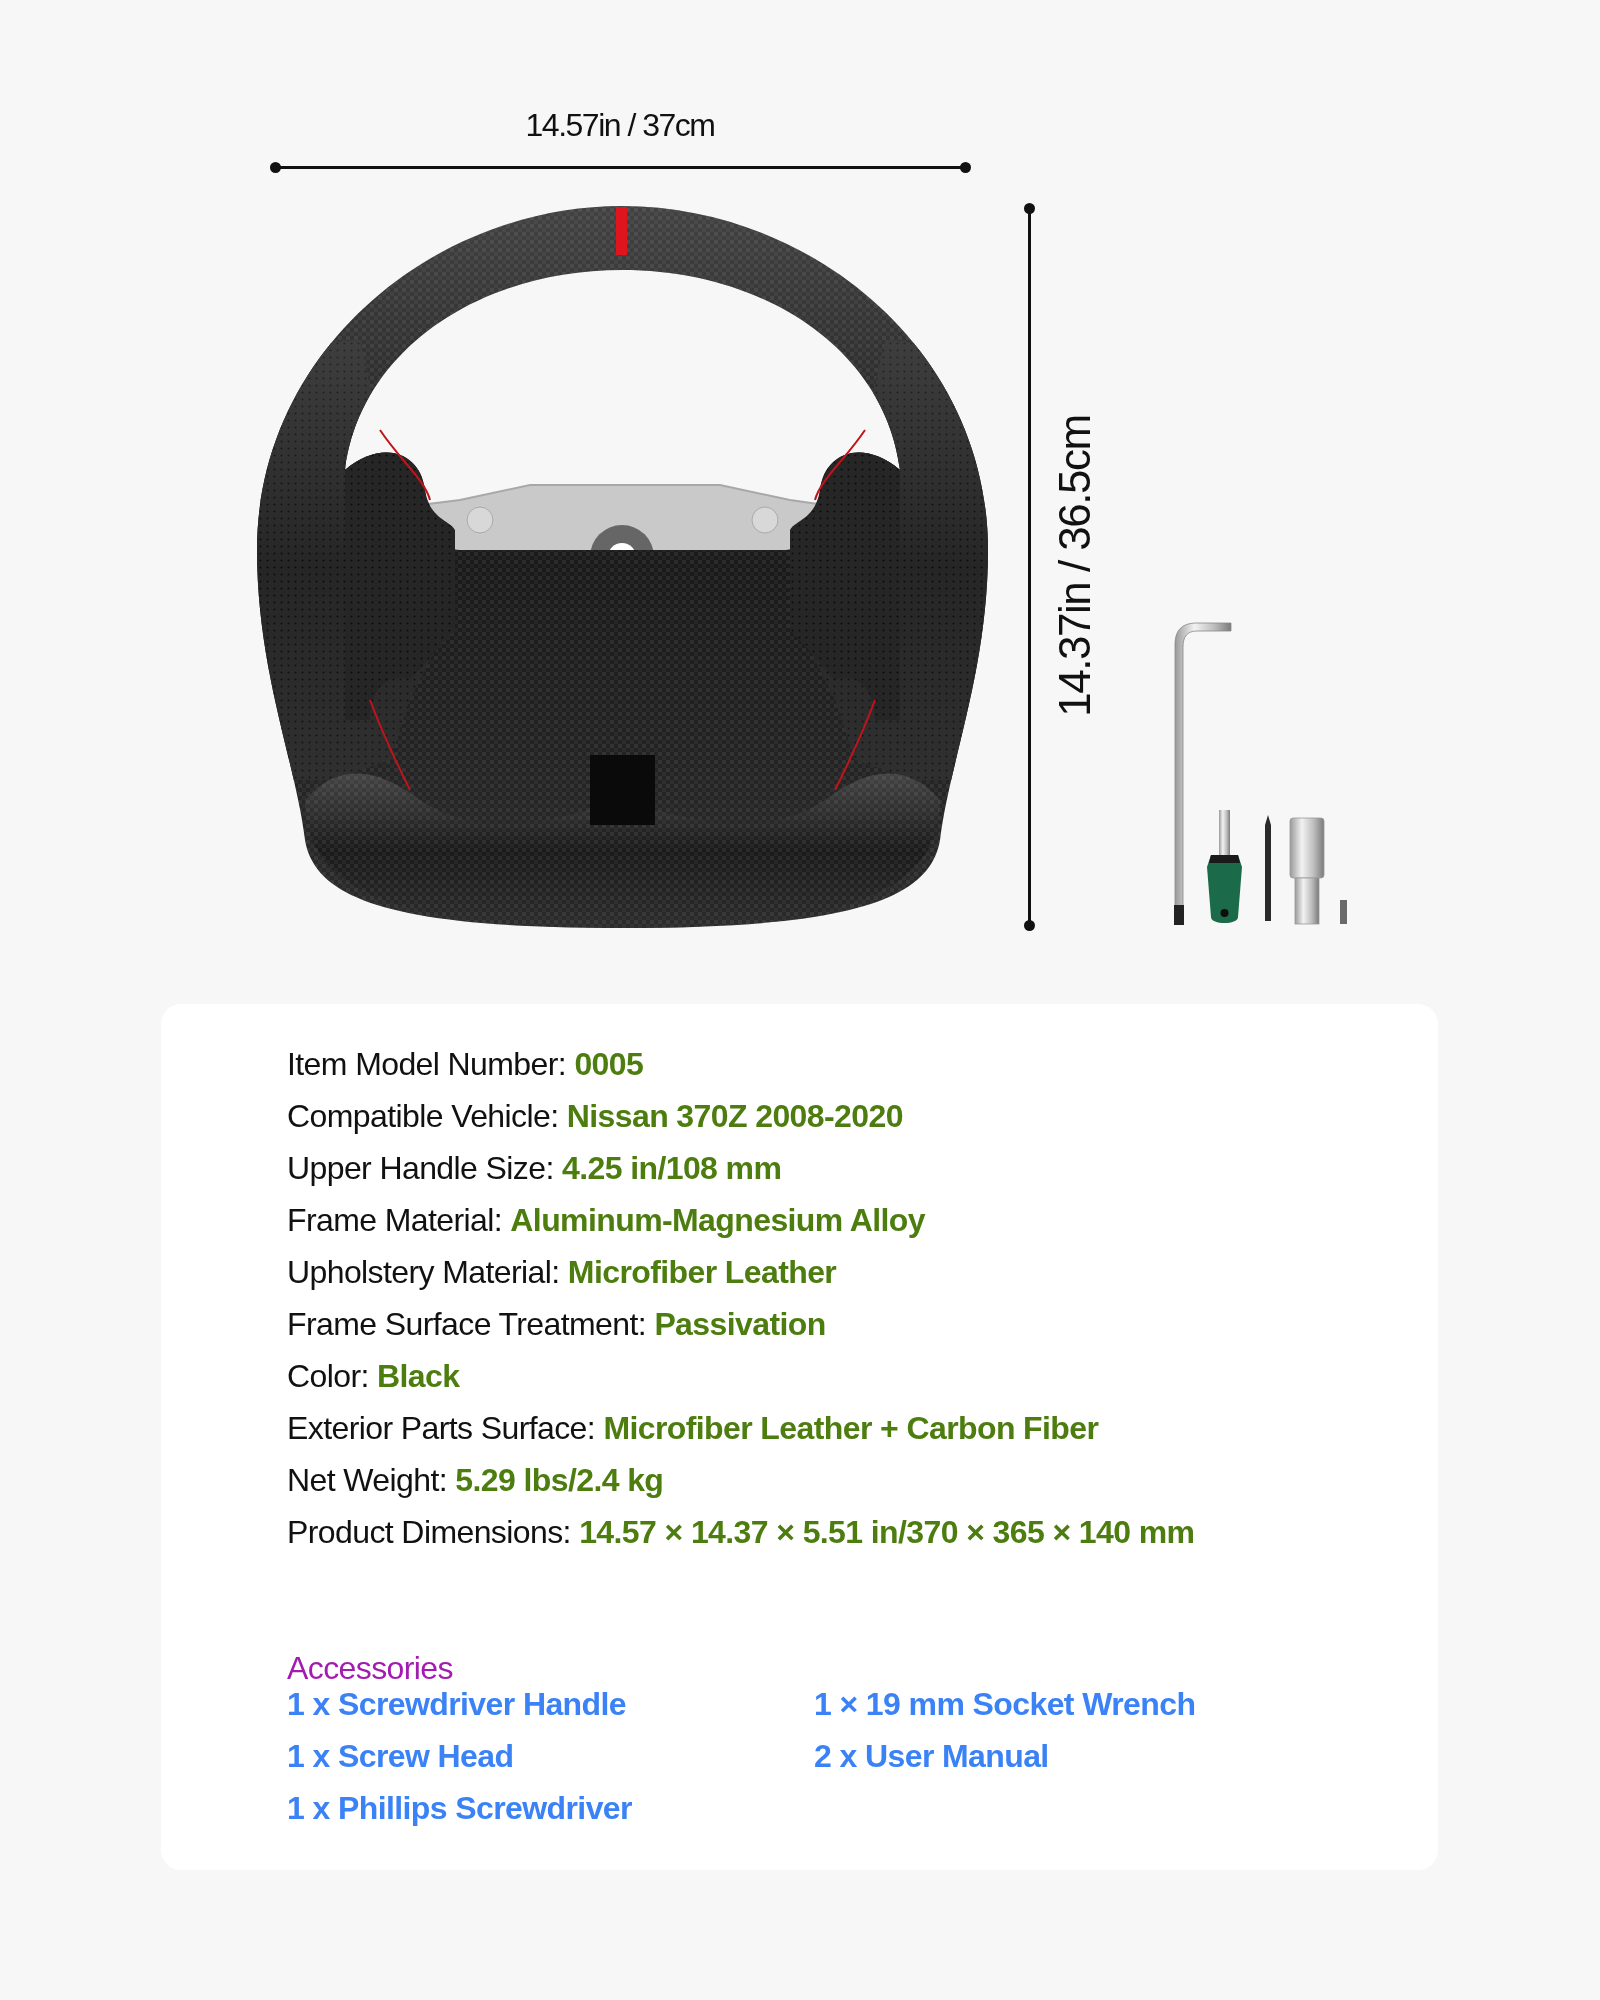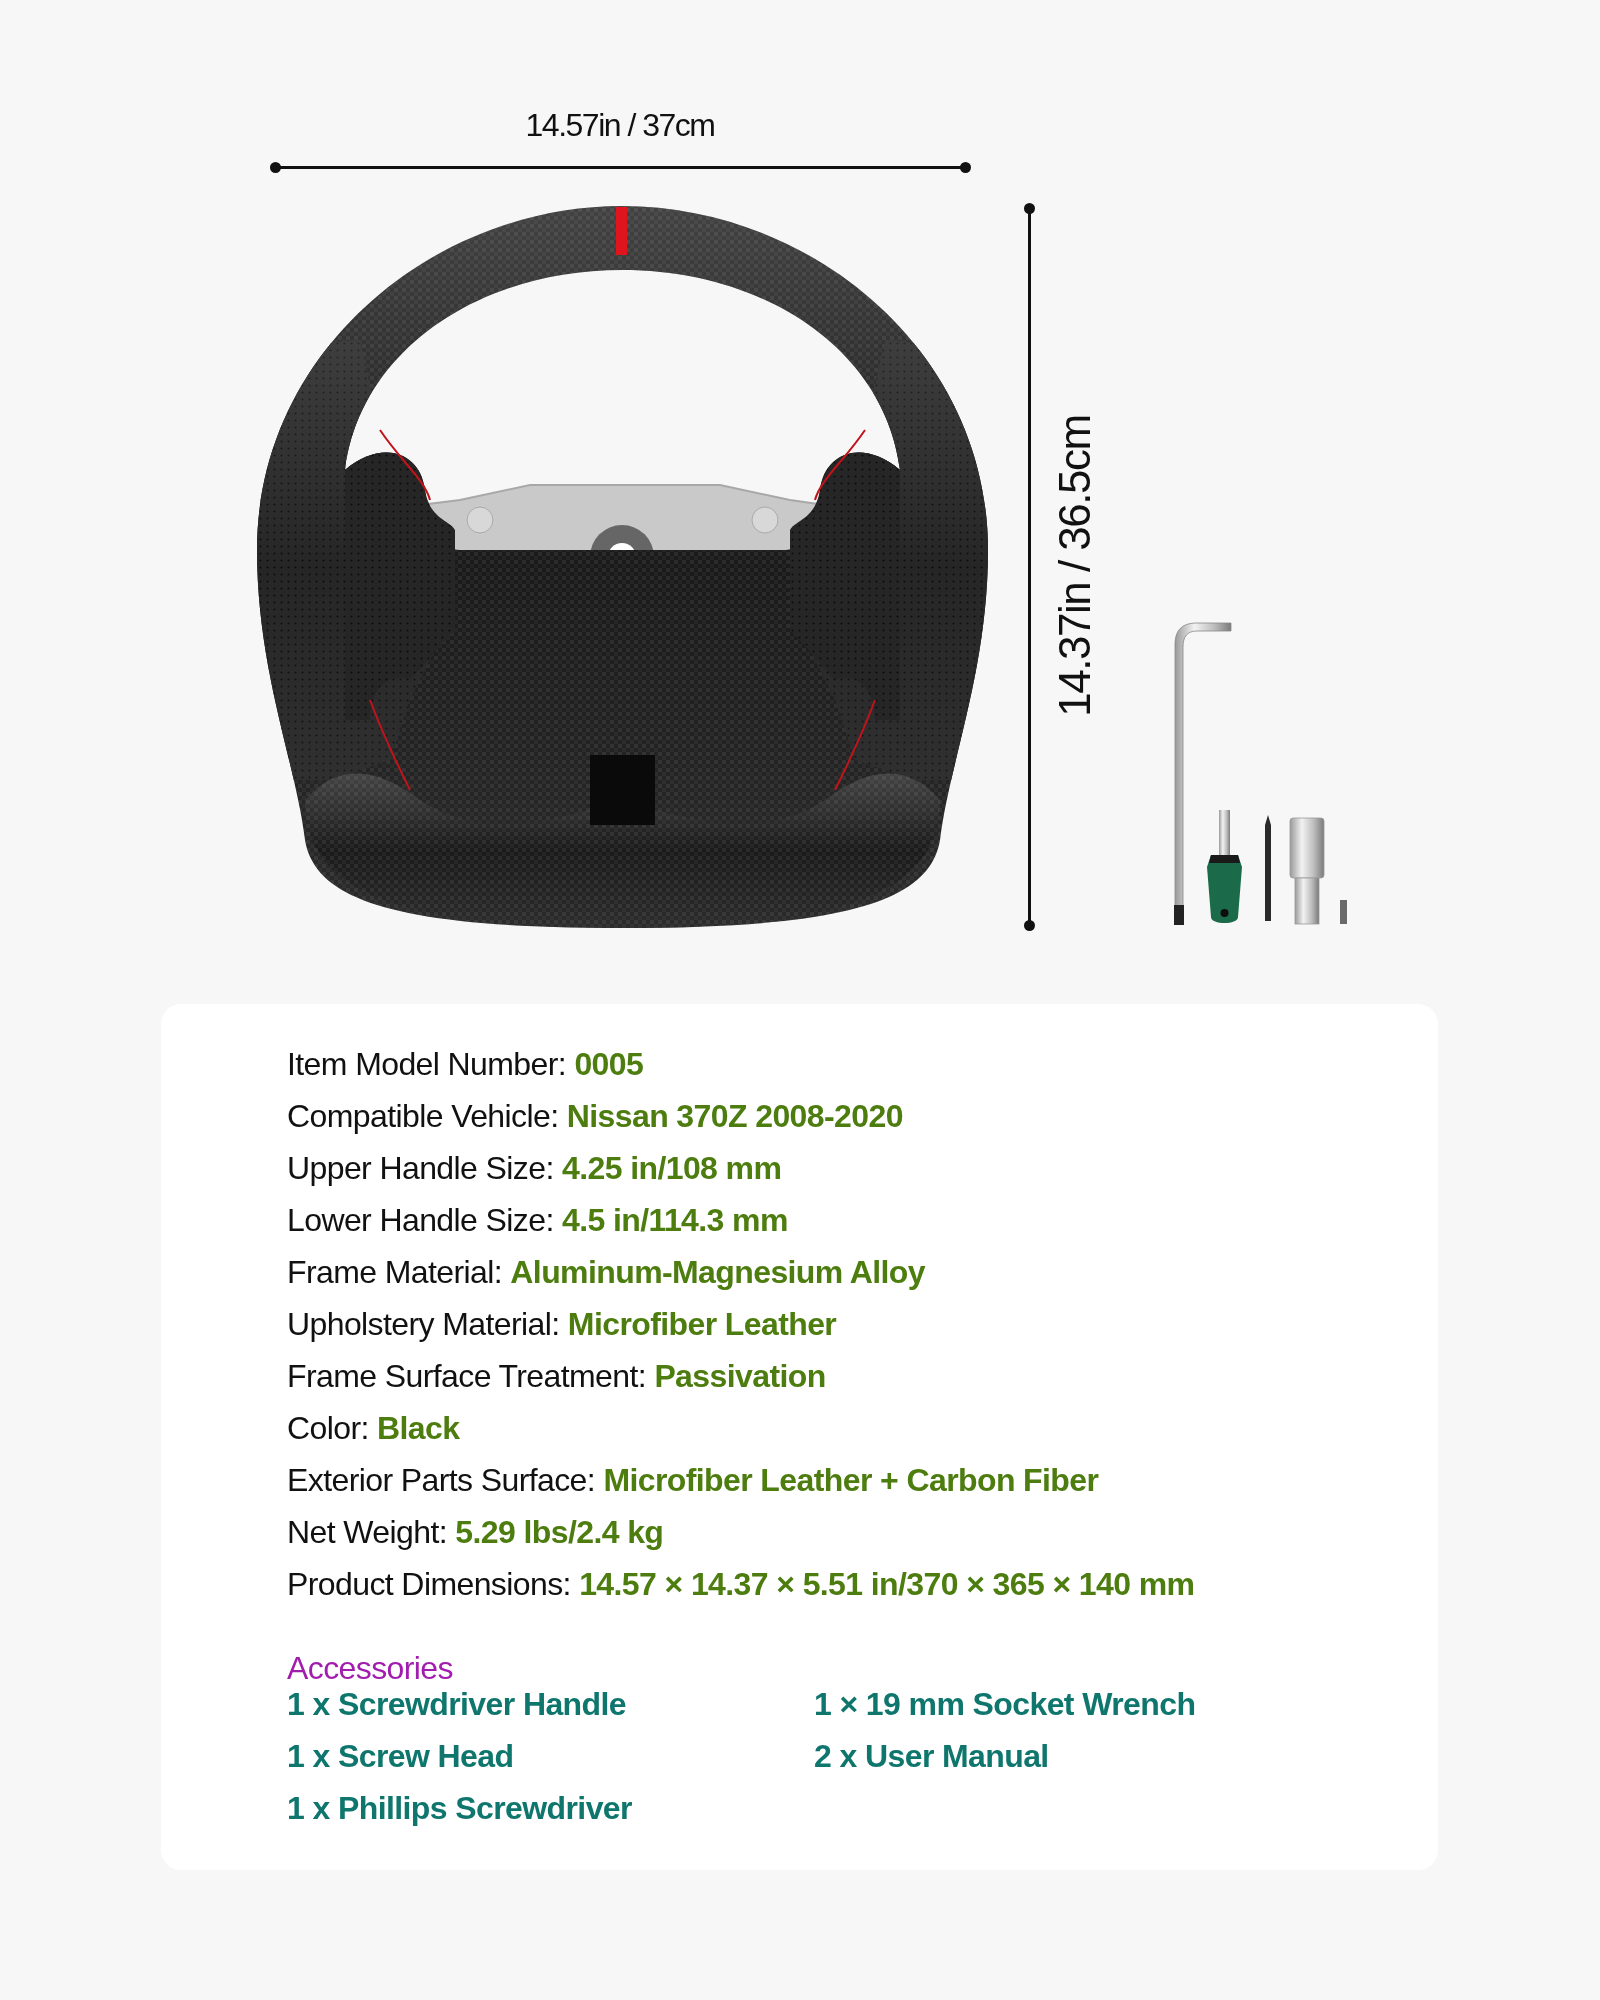--- a/index.html
+++ b/index.html
@@ -40,21 +40,21 @@
   .spec-value { color: #4d7c0f; font-weight: bold; }
   .acc-title {
     position: absolute; left: 126px; top: 638px; font-size: 32px; line-height: 52px;
     color: #a21caf; letter-spacing: -0.6px;
   }
   .acc-grid {
     position: absolute; left: 126px; top: 674px; width: 1000px;
     display: grid; grid-template-columns: 527px 473px; grid-auto-rows: 52px;
   }
   .acc-item {
-    font-size: 32px; line-height: 52px; color: #0f766e; font-weight: bold;
+    font-size: 32px; line-height: 52px; color: #3b82f6; font-weight: bold;
     white-space: nowrap; letter-spacing: -0.6px;
   }
 </style>
 </head>
 <body>
 
 <div class="abs dim-width-label">14.57in / 37cm</div>
 <div class="abs dim-h-line"></div>
 <div class="abs dot" style="left:270px;top:162px;"></div>
 <div class="abs dot" style="left:960px;top:162px;"></div>
@@ -169,21 +169,20 @@
       <rect x="175" y="285" width="7" height="24" fill="#6a6a6a"></rect>
     </g>
   </svg>
 </div>
 
 <div class="abs spec-card">
   <ul class="spec-list">
     <li class="spec-row"><span class="spec-label">Item Model Number: </span><span class="spec-value">0005</span></li>
     <li class="spec-row"><span class="spec-label">Compatible Vehicle: </span><span class="spec-value">Nissan 370Z 2008-2020</span></li>
     <li class="spec-row"><span class="spec-label">Upper Handle Size: </span><span class="spec-value">4.25 in/108 mm</span></li>
-    <li class="spec-row"><span class="spec-label">Lower Handle Size: </span><span class="spec-value">4.5 in/114.3 mm</span></li>
     <li class="spec-row"><span class="spec-label">Frame Material: </span><span class="spec-value">Aluminum-Magnesium Alloy</span></li>
     <li class="spec-row"><span class="spec-label">Upholstery Material: </span><span class="spec-value">Microfiber Leather</span></li>
     <li class="spec-row"><span class="spec-label">Frame Surface Treatment: </span><span class="spec-value">Passivation</span></li>
     <li class="spec-row"><span class="spec-label">Color: </span><span class="spec-value">Black</span></li>
     <li class="spec-row"><span class="spec-label">Exterior Parts Surface: </span><span class="spec-value">Microfiber Leather + Carbon Fiber</span></li>
     <li class="spec-row"><span class="spec-label">Net Weight: </span><span class="spec-value">5.29 lbs/2.4 kg</span></li>
     <li class="spec-row"><span class="spec-label">Product Dimensions: </span><span class="spec-value">14.57 × 14.37 × 5.51 in/370 × 365 × 140 mm</span></li>
   </ul>
 
   <div class="acc-title">Accessories</div>

